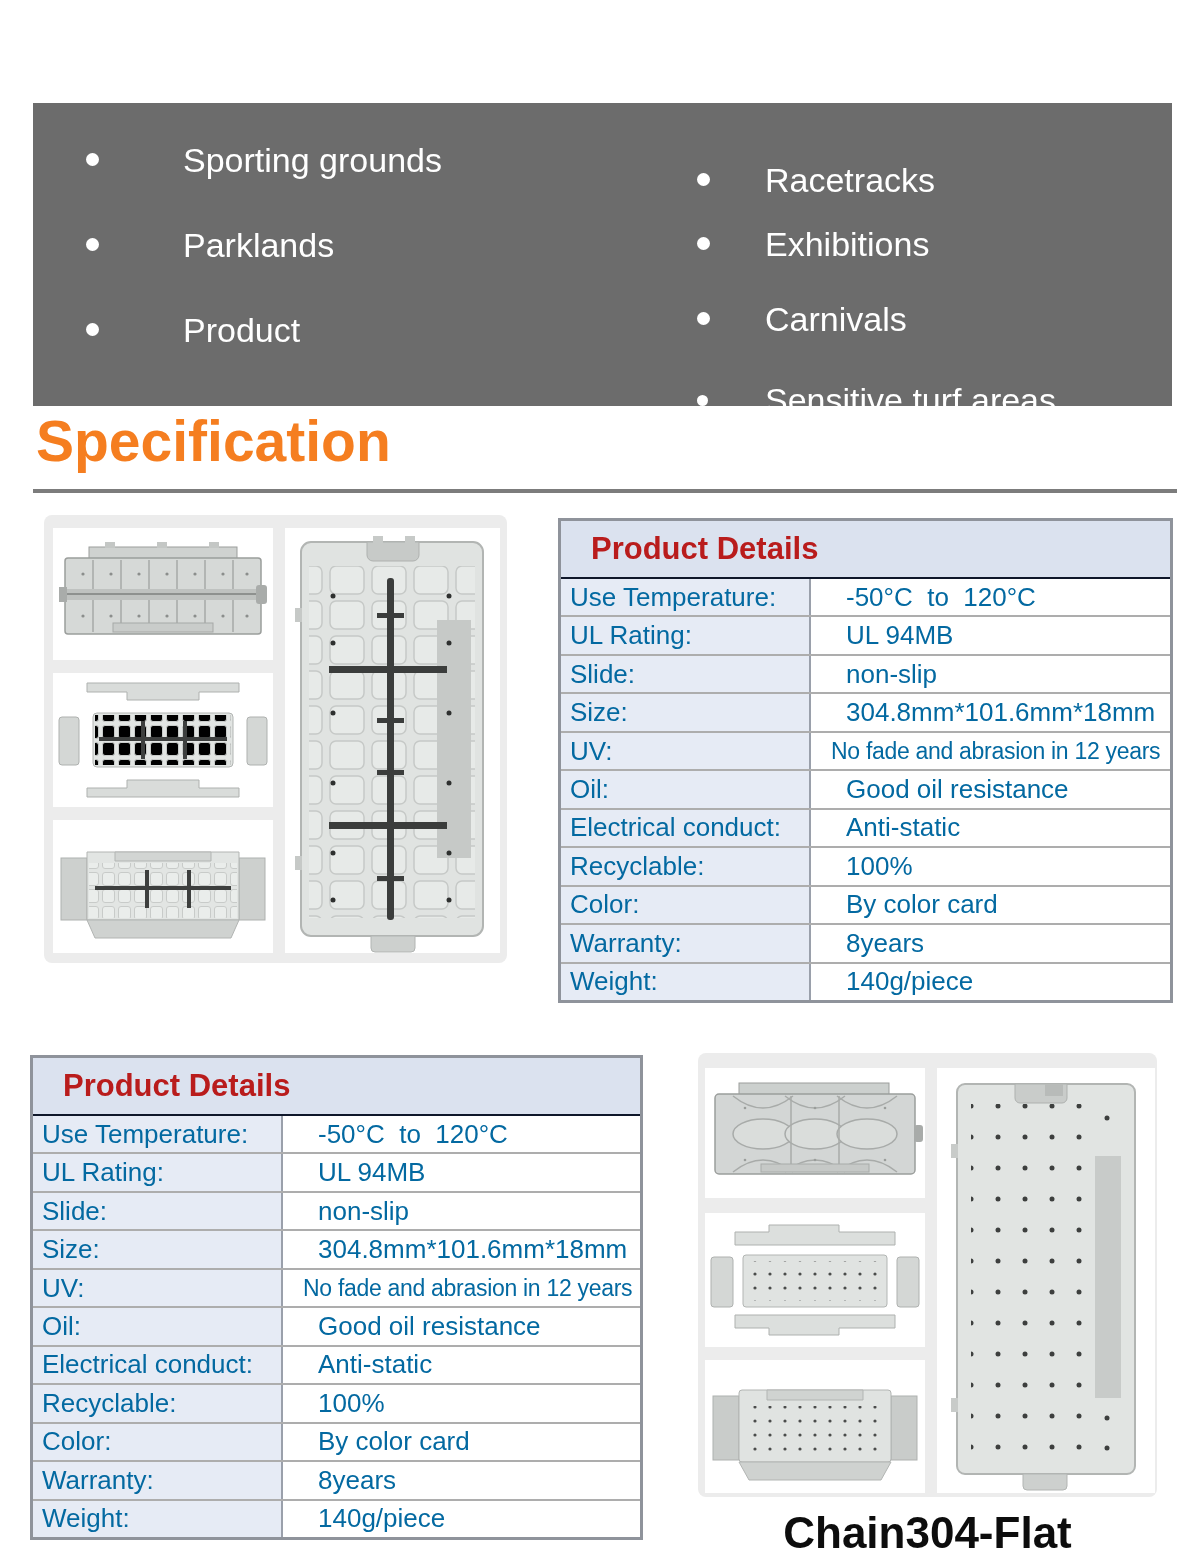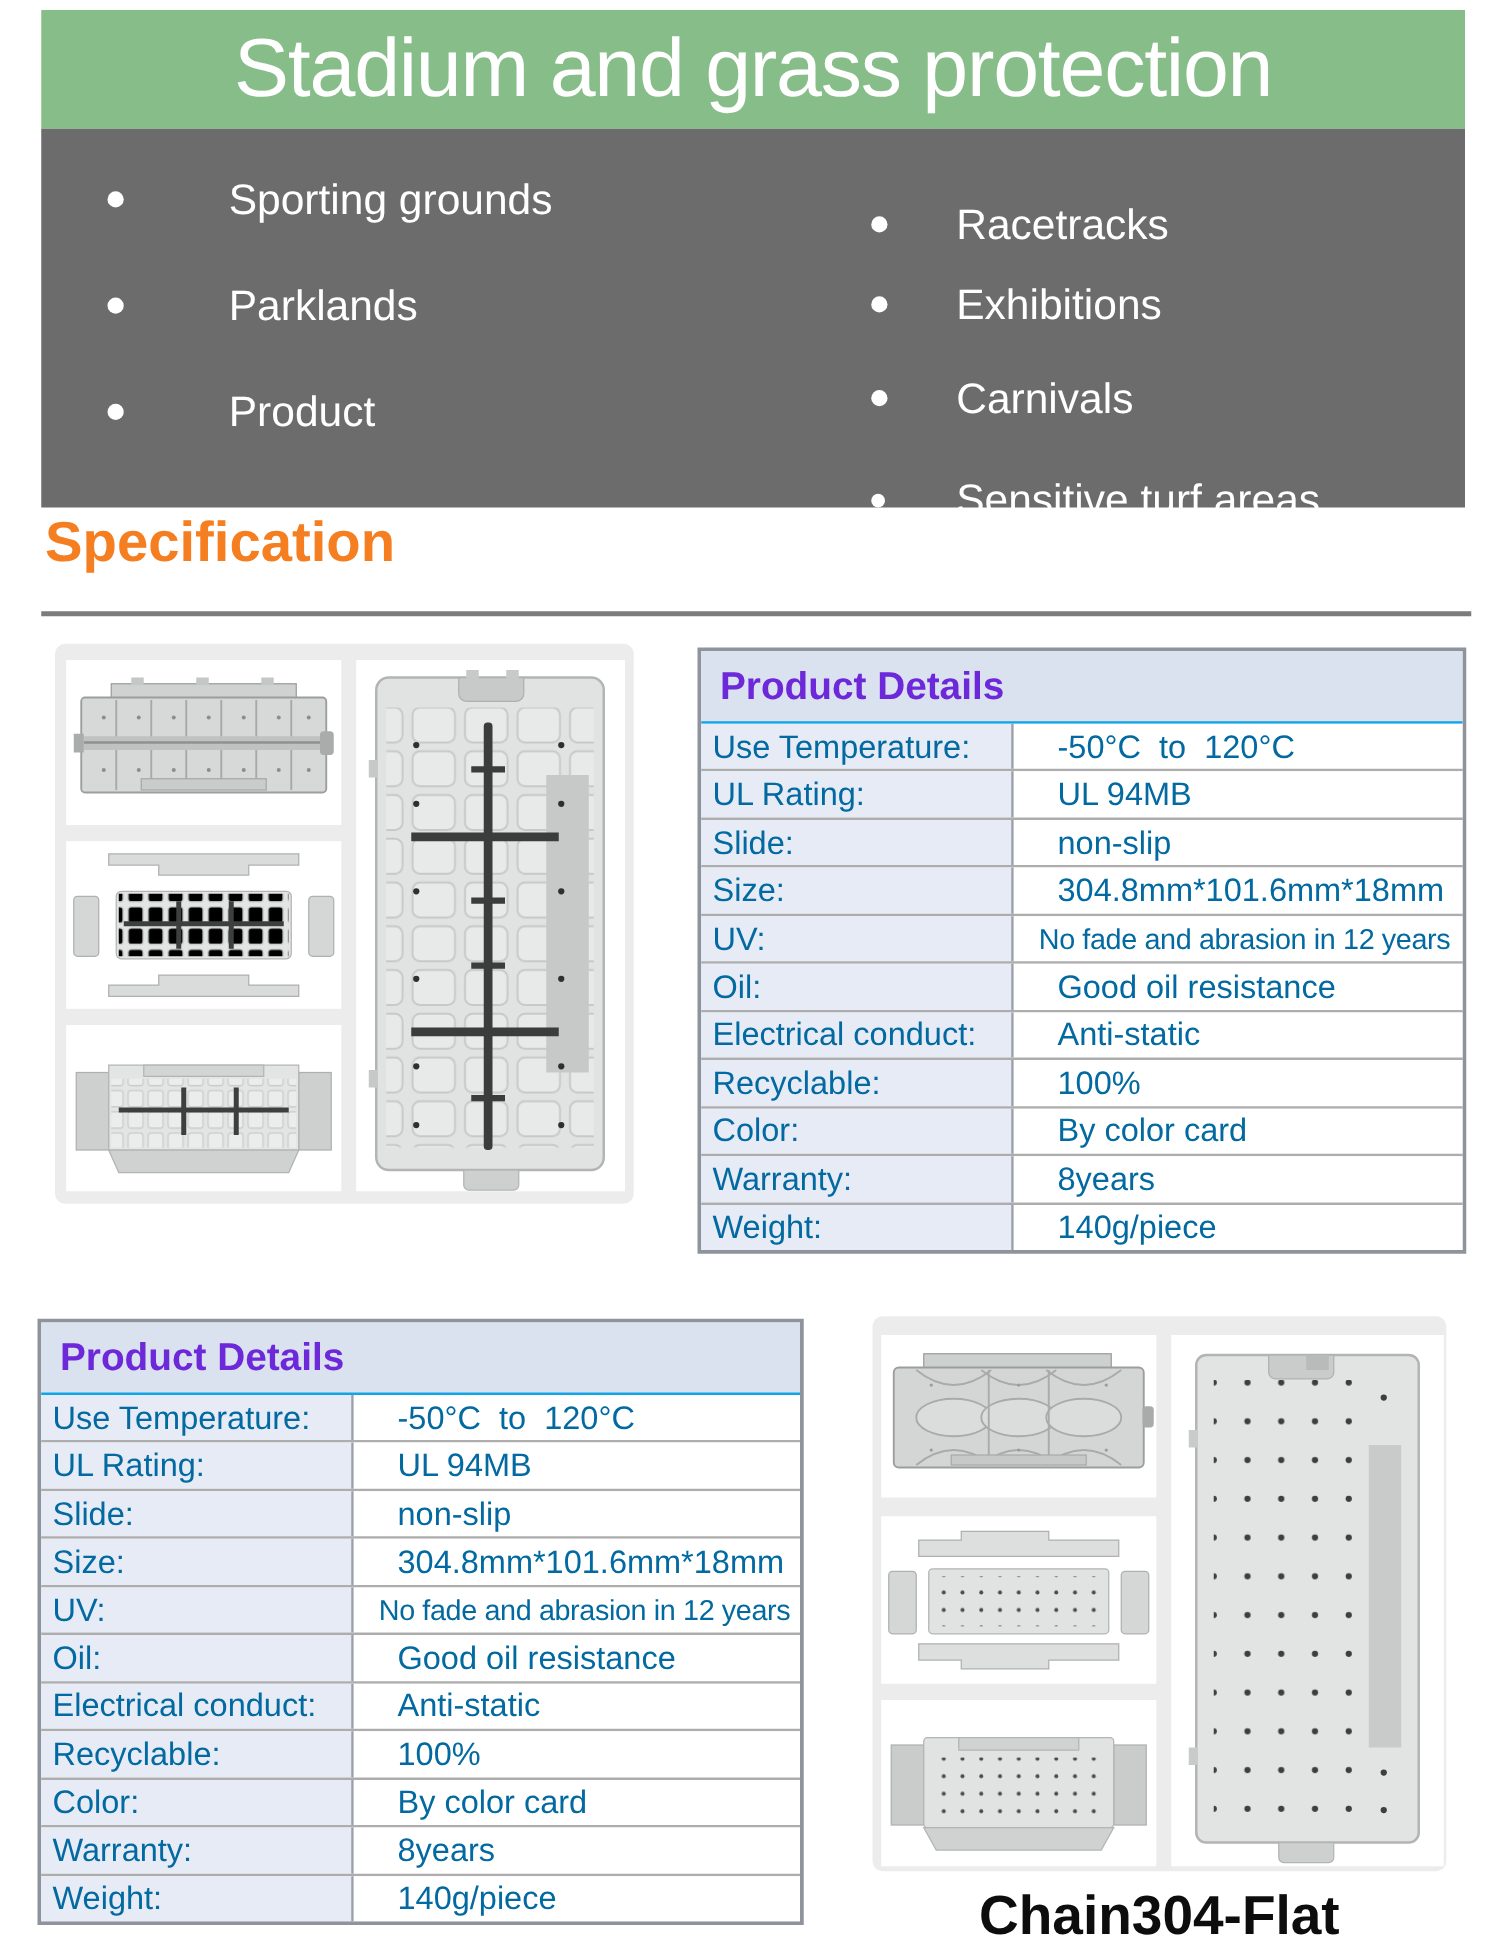--- a/index.html
+++ b/index.html
@@ -28,32 +28,32 @@
   .usage-left li:nth-child(2){top:121px}
   .usage-left li:nth-child(3){top:206px}
   .usage-right li{left:664px;padding-left:68px;margin-top:37px;}
   .usage-right li:nth-child(1){top:19px}
   .usage-right li:nth-child(2){top:83px}
   .usage-right li:nth-child(3){top:158px}
   .usage-right li:nth-child(4){top:239px}
   .usage-right li:nth-child(4) .dot{width:11px;height:11px;top:16px;}
 
   
-  .spec-title{position:absolute;left:36px;top:408px;font-size:45px;font-weight:700;
+  .spec-title{position:absolute;left:36px;top:408px;font-size:57px;font-weight:700;
     color:var(--accent-orange);letter-spacing:0;}
   .rule{position:absolute;left:33px;top:489px;width:1144px;height:4px;background:var(--rule-gray);}
 
   
   .spec-table{position:absolute;width:615px;height:485px;border:3px solid #8f939b;background:#fff;
     display:flex;flex-direction:column;}
   .spec-table.top{left:558px;top:518px;}
   .spec-table.bottom{left:30px;top:1055px;width:613px;}
   .spec-header{height:58px;flex:0 0 58px;background:var(--table-header-bg);
-    border-bottom:2px solid #0ea5e9;font-size:31px;font-weight:700;color:#6d28d9;
-    display:flex;align-items:center;padding-left:15px;}
+    border-bottom:2px solid #0f172a;font-size:31px;font-weight:700;color:#b91c1c;
+    display:flex;align-items:center;padding-left:30px;}
   .spec-rows{flex:1;display:flex;flex-direction:column;}
   .spec-row{flex:1;display:grid;grid-template-columns:250px 1fr;border-top:2px solid #adadad;}
   .spec-row:first-child{border-top:none;}
   .cell{display:flex;align-items:center;font-size:26px;color:#0369a1;white-space:pre;overflow:hidden;}
   .cell.label{background:var(--table-label-bg);border-right:2px solid #9aa0ab;padding-left:9px;}
   .cell.value{background:#fff;padding-left:35px;}
   .cell.value.long{font-size:23px;padding-left:20px;letter-spacing:-0.3px;}
 
   
   .collage{position:absolute;background:#ececec;border-radius:8px;}
@@ -74,23 +74,20 @@
 
   .caption{position:absolute;text-align:center;font-size:44px;font-weight:700;color:#0d0d0d;white-space:nowrap;}
   .caption.rib-cap{left:44px;top:968px;width:463px;}
   .caption.flat-cap{left:698px;top:1508px;width:459px;}
 </style>
 </head>
 <body>
 
 <div id="page">
 
-  <div class="green-band">
-    <h1>Stadium and grass protection</h1>
-  </div>
 
   <div class="gray-band">
     <ul class="usage-list usage-left">
       <li><span class="dot"></span><span>Sporting grounds</span></li>
       <li><span class="dot"></span><span>Parklands</span></li>
       <li><span class="dot"></span><span>Product</span></li>
     </ul>
     <ul class="usage-list usage-right">
       <li><span class="dot"></span><span>Racetracks</span></li>
       <li><span class="dot"></span><span>Exhibitions</span></li>

